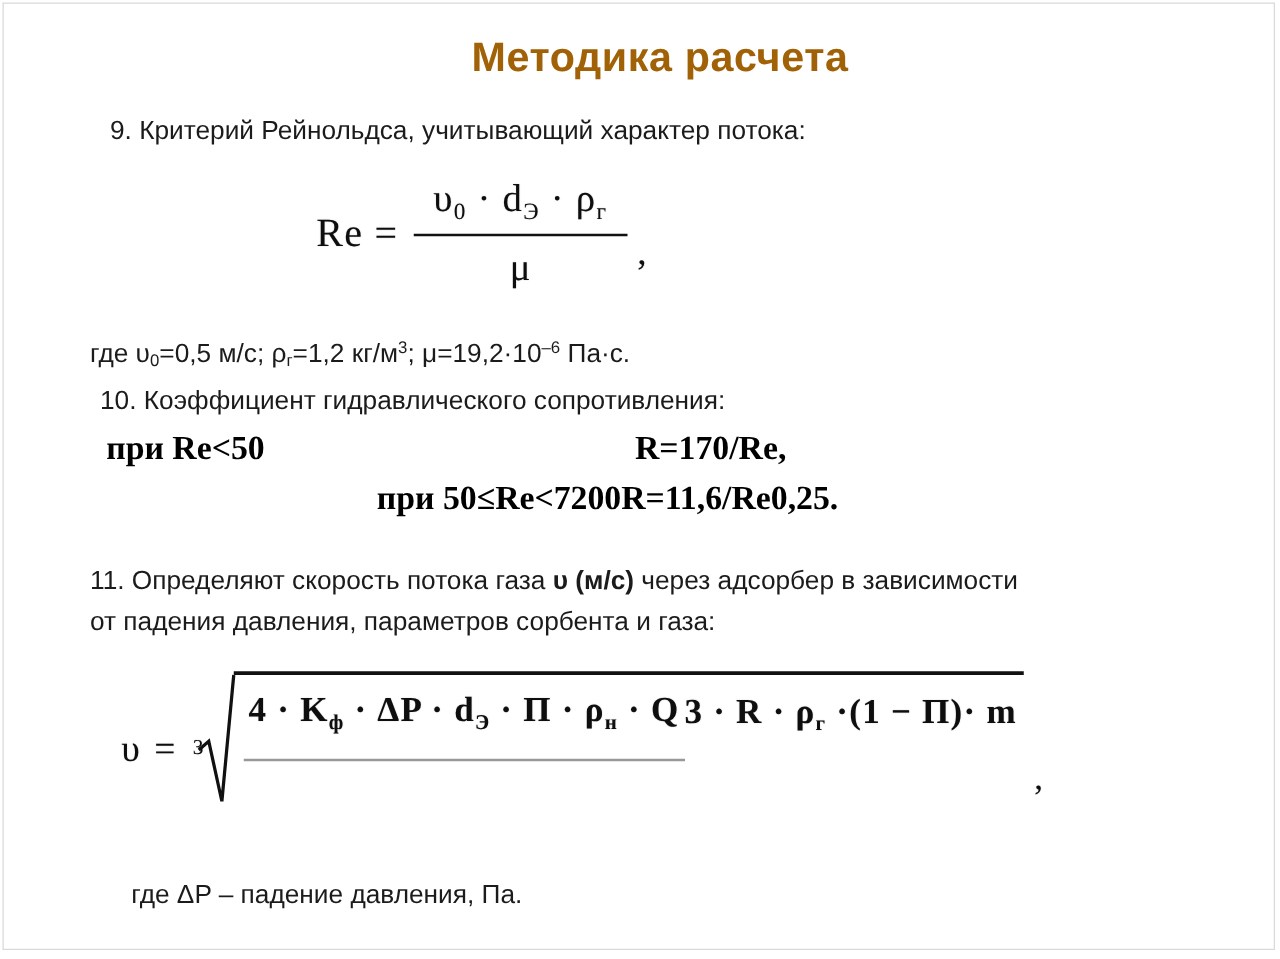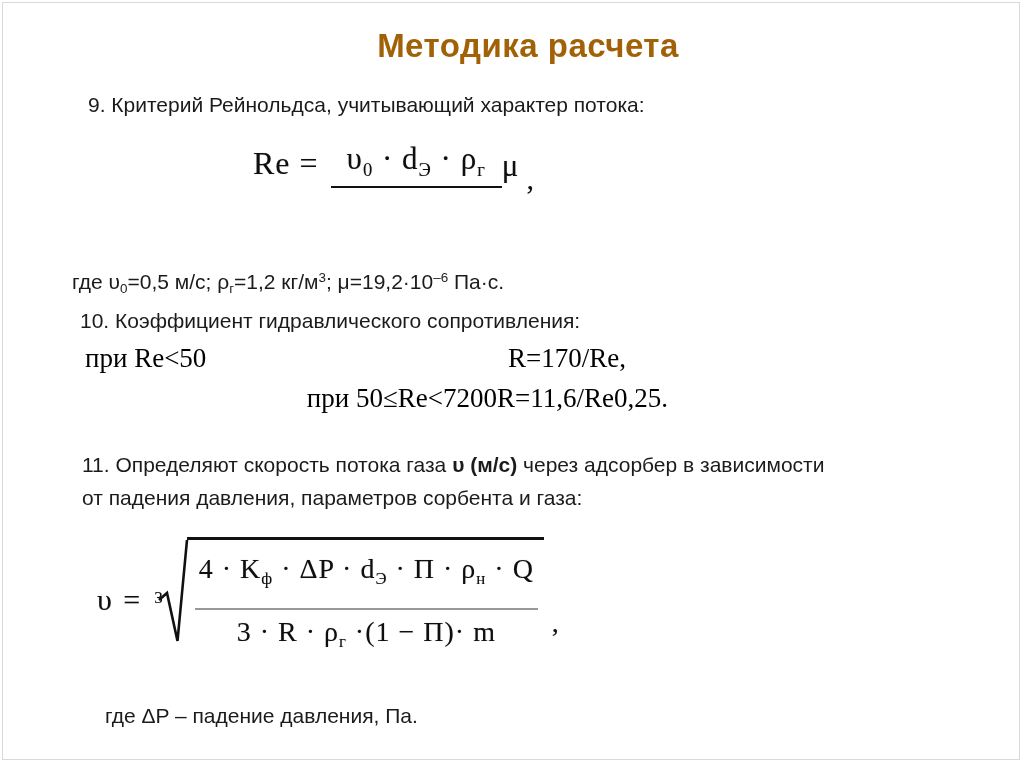--- a/index.html
+++ b/index.html
@@ -30,53 +30,53 @@
 
   
   .formula1 {
     position:absolute; top:139px; left:253px;
     display:flex; align-items:center;
     font-family:"Liberation Serif", serif; font-size:31px; color:#0e0e0e;
     text-shadow:0 0 1px rgba(0,0,0,0.30);
     text-align:right;
   }
   .f1-lhs { font-size:32px; margin-right:12px; letter-spacing:1px; }
-  .frac1 { display:inline-flex; flex-direction:row; align-items:center; }
+  .frac1 { display:inline-flex; flex-direction:column; align-items:center; }
   .frac1 .num { padding:2px 16px 5px; border-bottom:2.5px solid #111; letter-spacing:1px; }
   .frac1 .den { padding-top:5px; line-height:40px; }
   .formula1 sub { font-size:0.60em; vertical-align:-0.35em; }
   .f1-comma { align-self:center; margin-left:8px; position:relative; top:16px; font-size:30px; }
 
   
   .cond {
     position:absolute; left:85px; display:flex;
-    font-family:"Liberation Serif", serif; font-weight:normal;
+    font-family:"Liberation Serif", serif; font-weight:bold;
     font-size:27px; color:#000; white-space:nowrap;
   }
   .cond-1 { top:343px; }
   .cond-2 { top:383px;text-align:right; }
   .cond-1 .cleft { width:423px; }
   .cond-2 .cleft { width:412px; }
 
   
-  .item11 { position:absolute; top:448px; left:72px; width:880px; font-size:21px; line-height:33px;margin-left:10px; }
+  .item11 { position:absolute; top:448px; left:72px; width:880px; font-size:21px; line-height:33px; }
   .item11 b { font-weight:bold; }
 
   
   .formula2 {
     position:absolute; top:537px; left:97px;
     display:flex; align-items:flex-start;
     font-family:"Liberation Serif", serif; font-size:28px; color:#0e0e0e;
     text-shadow:0 0 1px rgba(0,0,0,0.30);
   }
   .f2-lhs { margin-top:46px; font-size:30px; letter-spacing:2px; }
   .root-idx { font-size:17px; margin-top:51px; margin-left:12px; margin-right:-5px; }
   .radical-svg { display:block; margin-top:1px; }
   .f2-body { border-top:3px solid #111; margin-left:-2px; padding:0 6px 0 8px; }
-  .frac2 { display:flex; flex-direction:column; align-items:center; }
+  .frac2 { display:flex; flex-direction:row; align-items:center;font-weight:bold; }
   .frac2 .num { line-height:55px; padding:1px 4px 2px; border-bottom:2px solid #989898; letter-spacing:1px; white-space:nowrap; }
   .frac2 .den { line-height:44px; letter-spacing:1px; white-space:nowrap; }
   .formula2 sub { font-size:0.60em; vertical-align:-0.35em; }
   .f2-comma { margin-top:70px; margin-left:8px; font-size:28px; }
 </style>
 </head>
 <body>
 
 <div class="slide-frame"></div>
 

